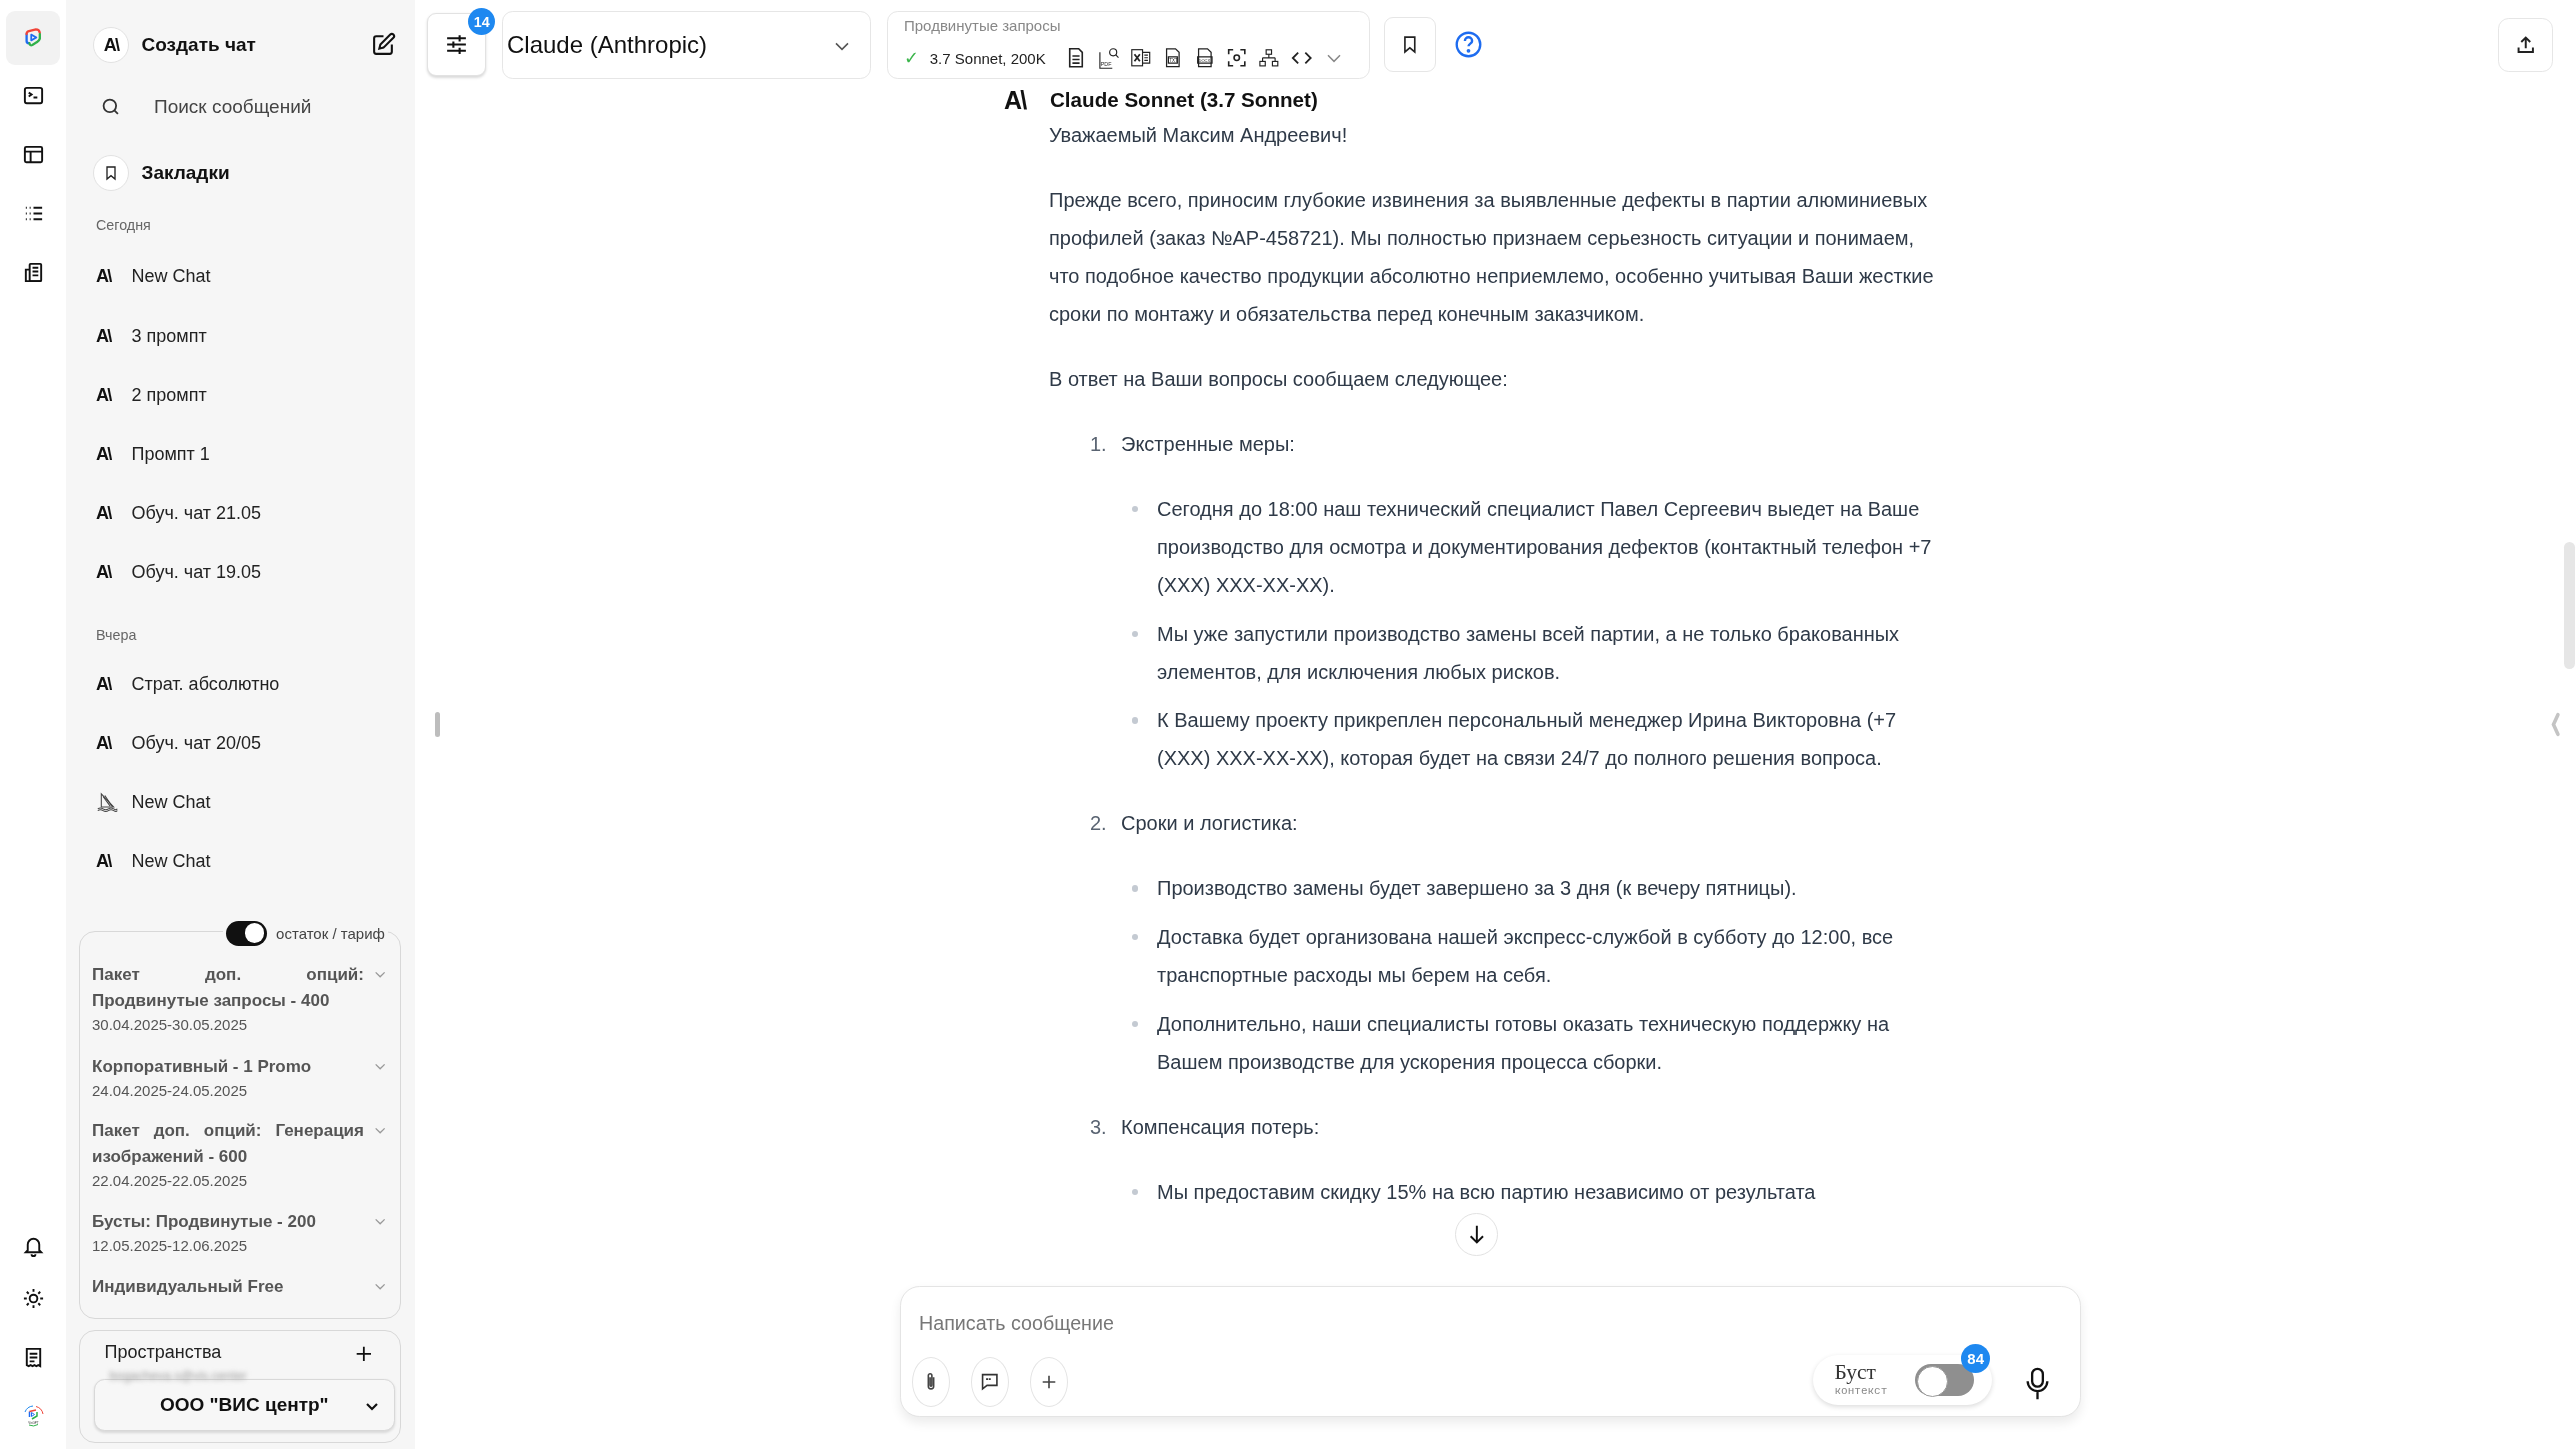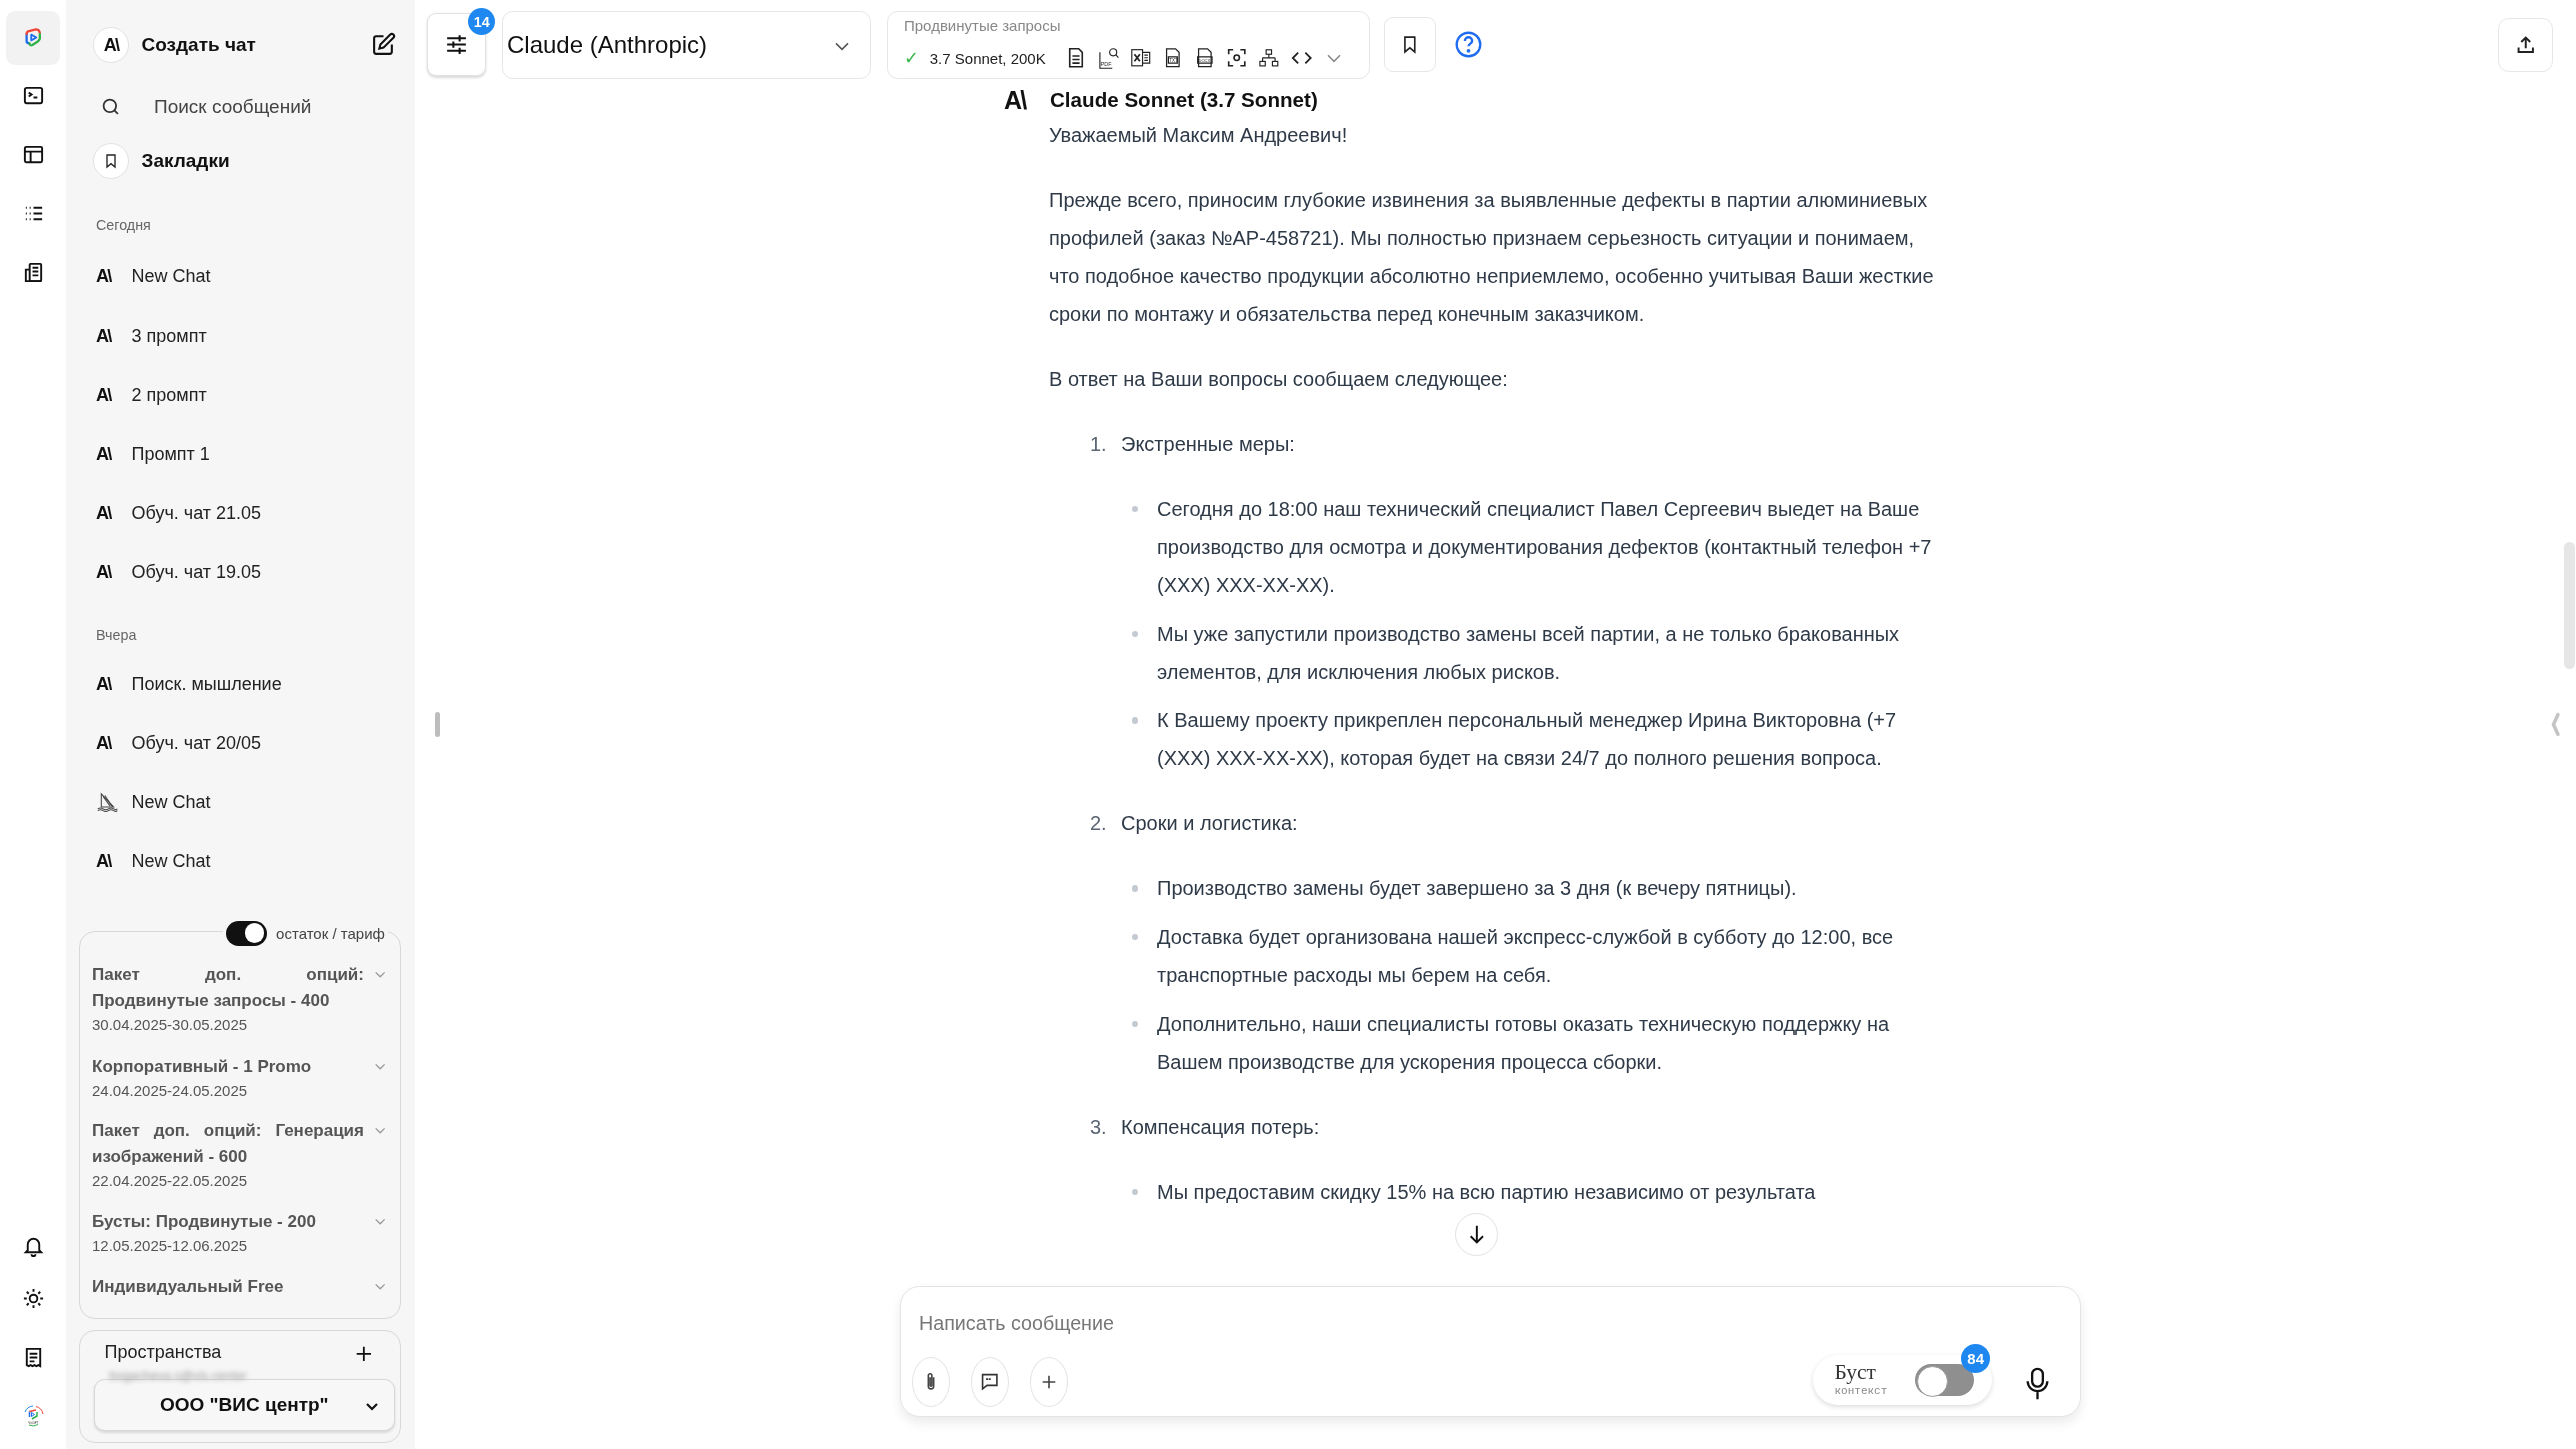--- a/index.html
+++ b/index.html
@@ -14,21 +14,21 @@
 
   
   .sidebar { position: absolute; left: 66px; top: 0; width: 349px; height: 1449px; background: #f6f6f6; }
   .sb-top { position: absolute; left: 27px; top: 25px; width: 304px; height: 39px; display: flex; align-items: center; }
   .circle-ico { width: 36px; height: 36px; border-radius: 50%; background: #ffffff; border: 0.9px solid #e2e2e2; display: flex; align-items: center; justify-content: center; flex-shrink: 0; }
   .sb-top .lbl { margin-left: 12.5px; font-size: 19px; font-weight: 700; color: #111; }
   .sb-top .edit { margin-left: auto; width: 27px; height: 27px; display: flex; align-items: center; justify-content: center; cursor: pointer; }
   .sb-search { position: absolute; left: 27px; top: 89px; height: 36px; display: flex; align-items: center; }
   .sb-search .ico { width: 36px; display: flex; justify-content: center; }
   .sb-search .lbl { margin-left: 25px; font-size: 19px; color: #444; }
-  .sb-bookmarks { position: absolute; left: 27px; top: 143px; height: 36px; display: flex; align-items: center; }
+  .sb-bookmarks { position: absolute; left: 27px; top: 155px; height: 36px; display: flex; align-items: center; }
   .sb-bookmarks .lbl { margin-left: 12.5px; font-size: 19px; font-weight: 700; color: #111; }
   .sb-section { position: absolute; left: 30px; font-size: 14.3px; color: #666; }
   .sb-item { position: absolute; left: 30px; width: 295px; height: 36px; display: flex; align-items: center; cursor: pointer; }
   .sb-item .ico { width: 23px; display: flex; align-items: center; }
   .sb-item .lbl { margin-left: 12.5px; font-size: 18px; color: #222; }
   .anth { font-family: "Liberation Sans", sans-serif; font-weight: 900; font-size: 18px; letter-spacing: -1.8px; color: #111; line-height: 1; }
 
   
   .plans { position: absolute; left: 12.5px; top: 931px; width: 322px; height: 388px; border: 1.3px solid #d8d8d8; border-radius: 16px; }
   .plans-toggle { position: absolute; left: 143px; top: -12.5px; height: 27px; display: flex; align-items: center; background: #f6f6f6; padding: 0 3.6px; }
@@ -226,21 +226,21 @@
         <span class="lbl">Обуч. чат 21.05</span>
       </div>
     <div class="sb-item" style="top:554px">
         <span class="ico anth">A\</span>
         <span class="lbl">Обуч. чат 19.05</span>
       </div>
 
     <div class="sb-section" style="top:627px">Вчера</div>
     <div class="sb-item" style="top:666px">
         <span class="ico anth">A\</span>
-        <span class="lbl">Поиск. мышление</span>
+        <span class="lbl">Страт. абсолютно</span>
       </div>
     <div class="sb-item" style="top:725px">
         <span class="ico anth">A\</span>
         <span class="lbl">Обуч. чат 20/05</span>
       </div>
     <div class="sb-item" style="top:784px">
       <span class="ico">
         <svg width="23" height="21.5" viewBox="0 0 26 24" fill="none" stroke="#444" stroke-width="1.2">
             <path d="M6 3 L6 18 L20 18 Z"></path>
             <path d="M8 6 L16 17M10 5 L18 17"></path>

